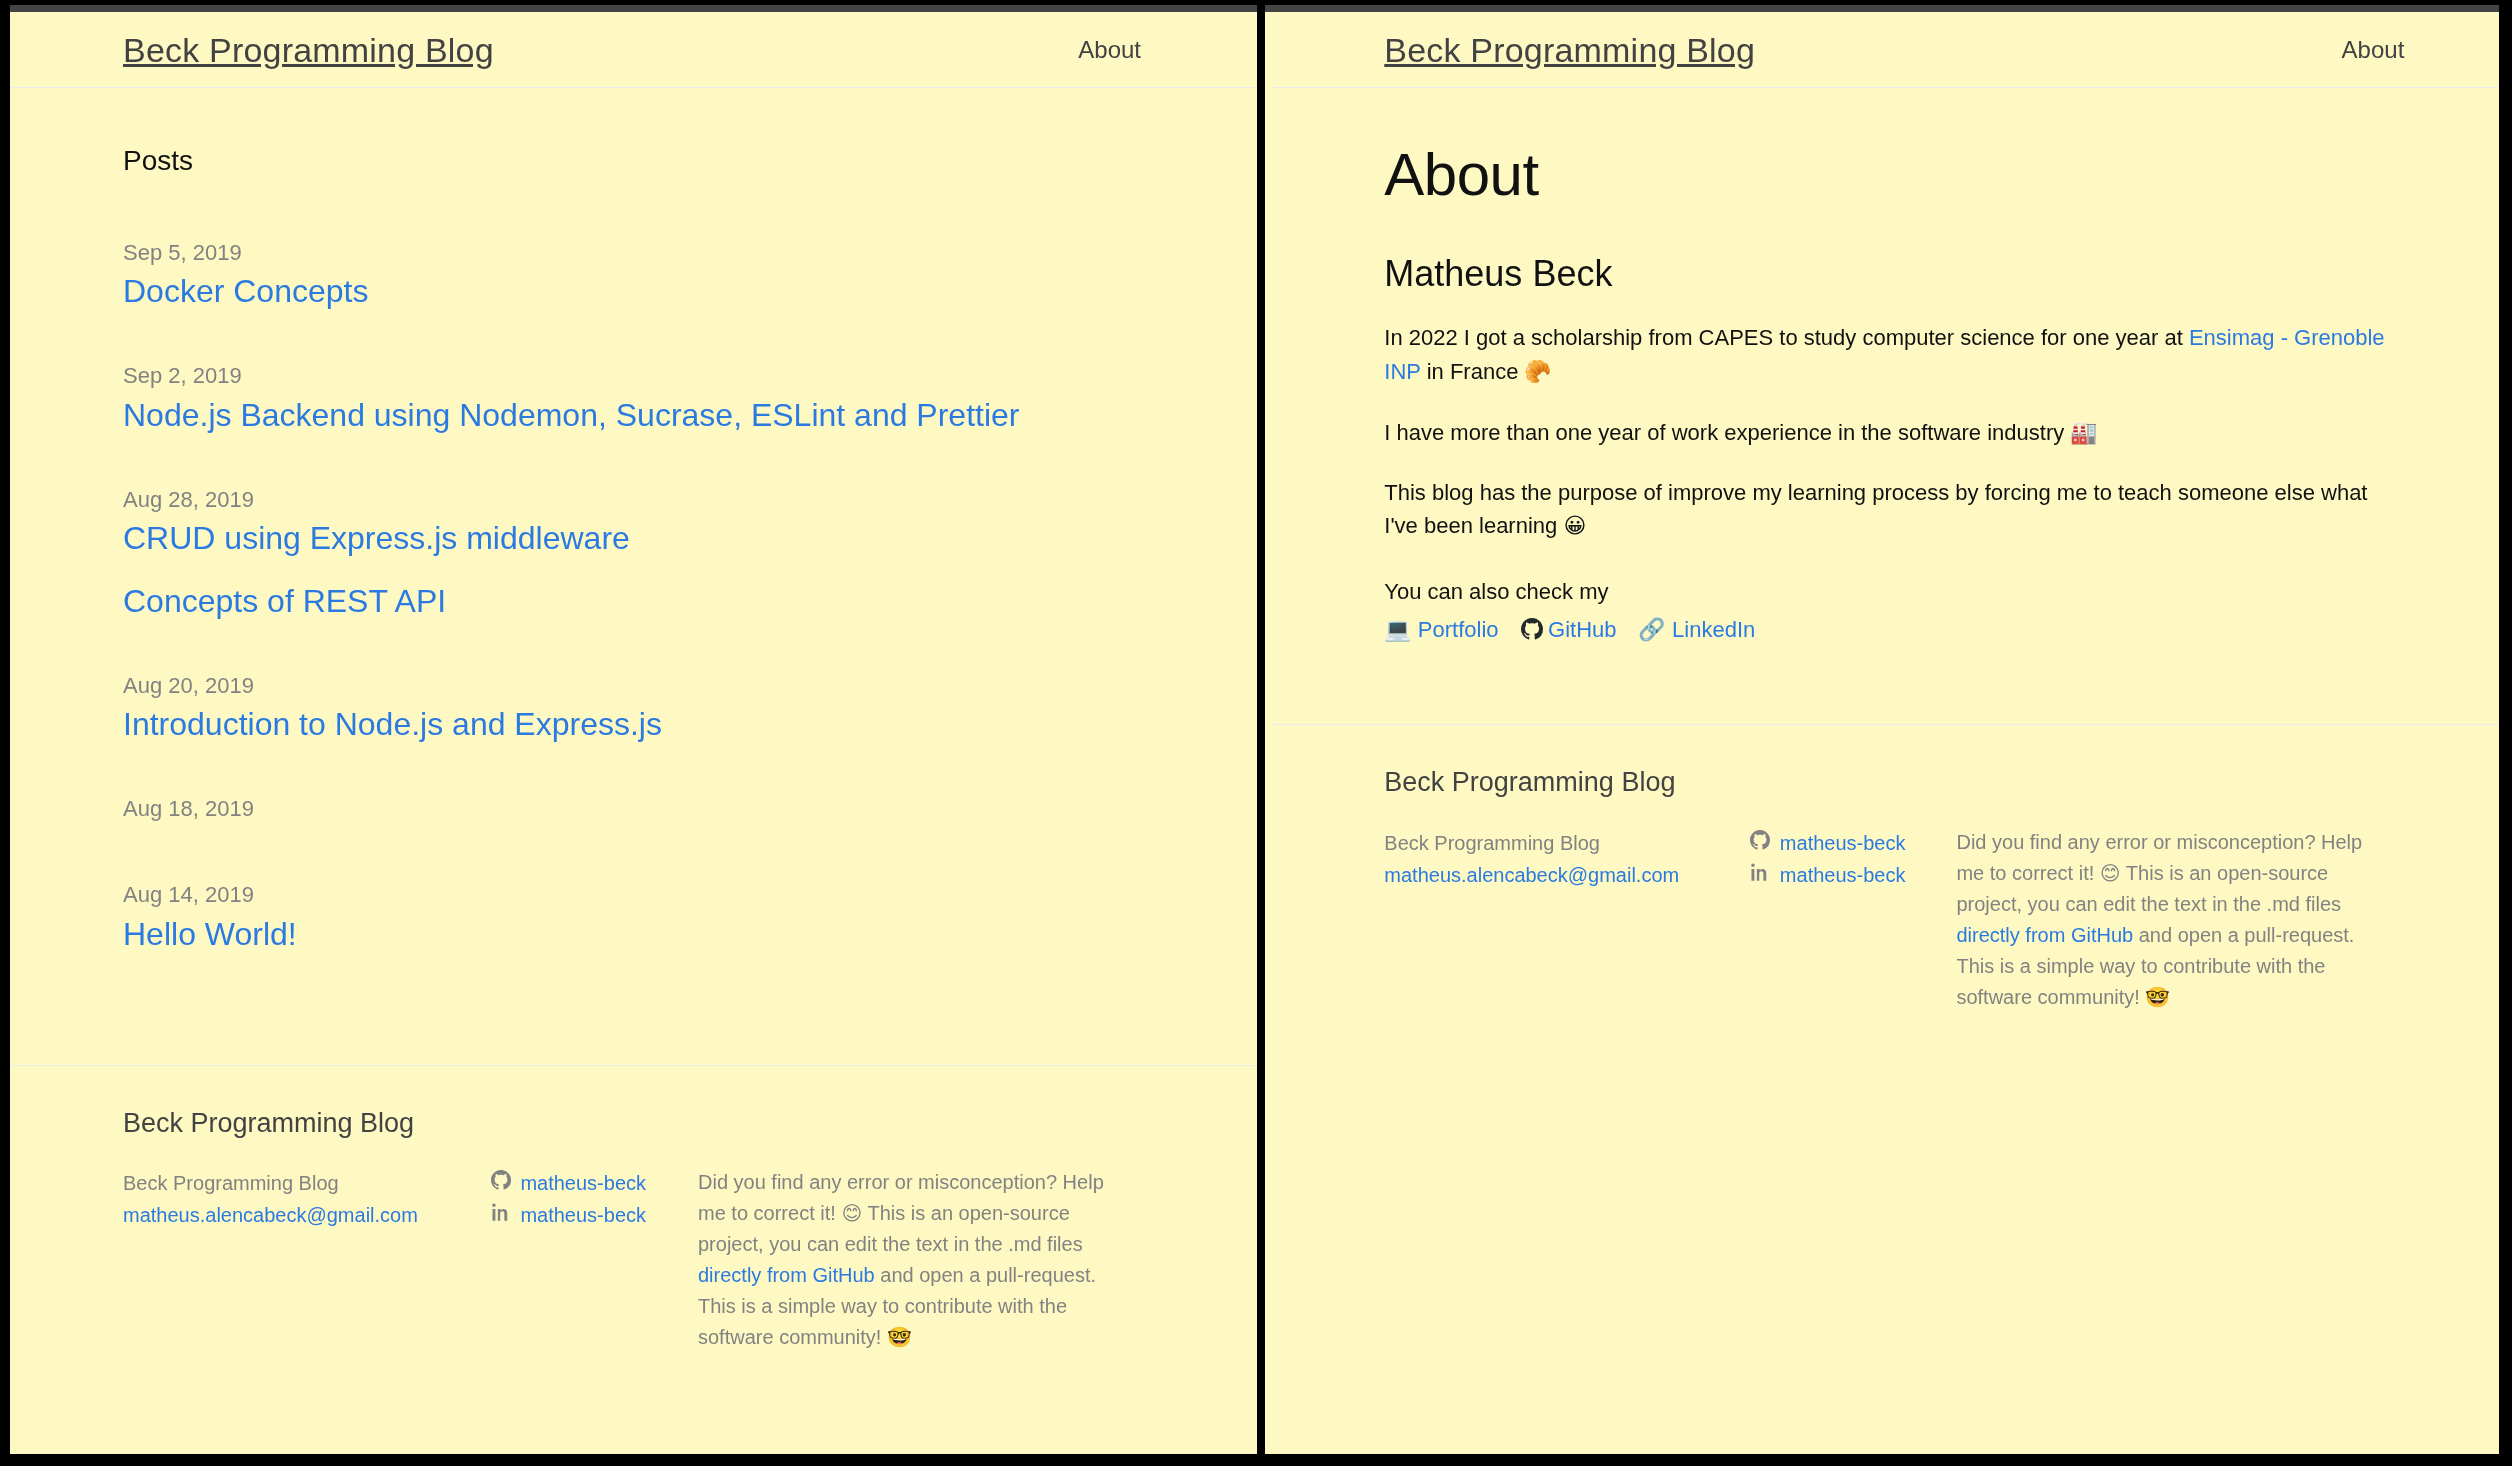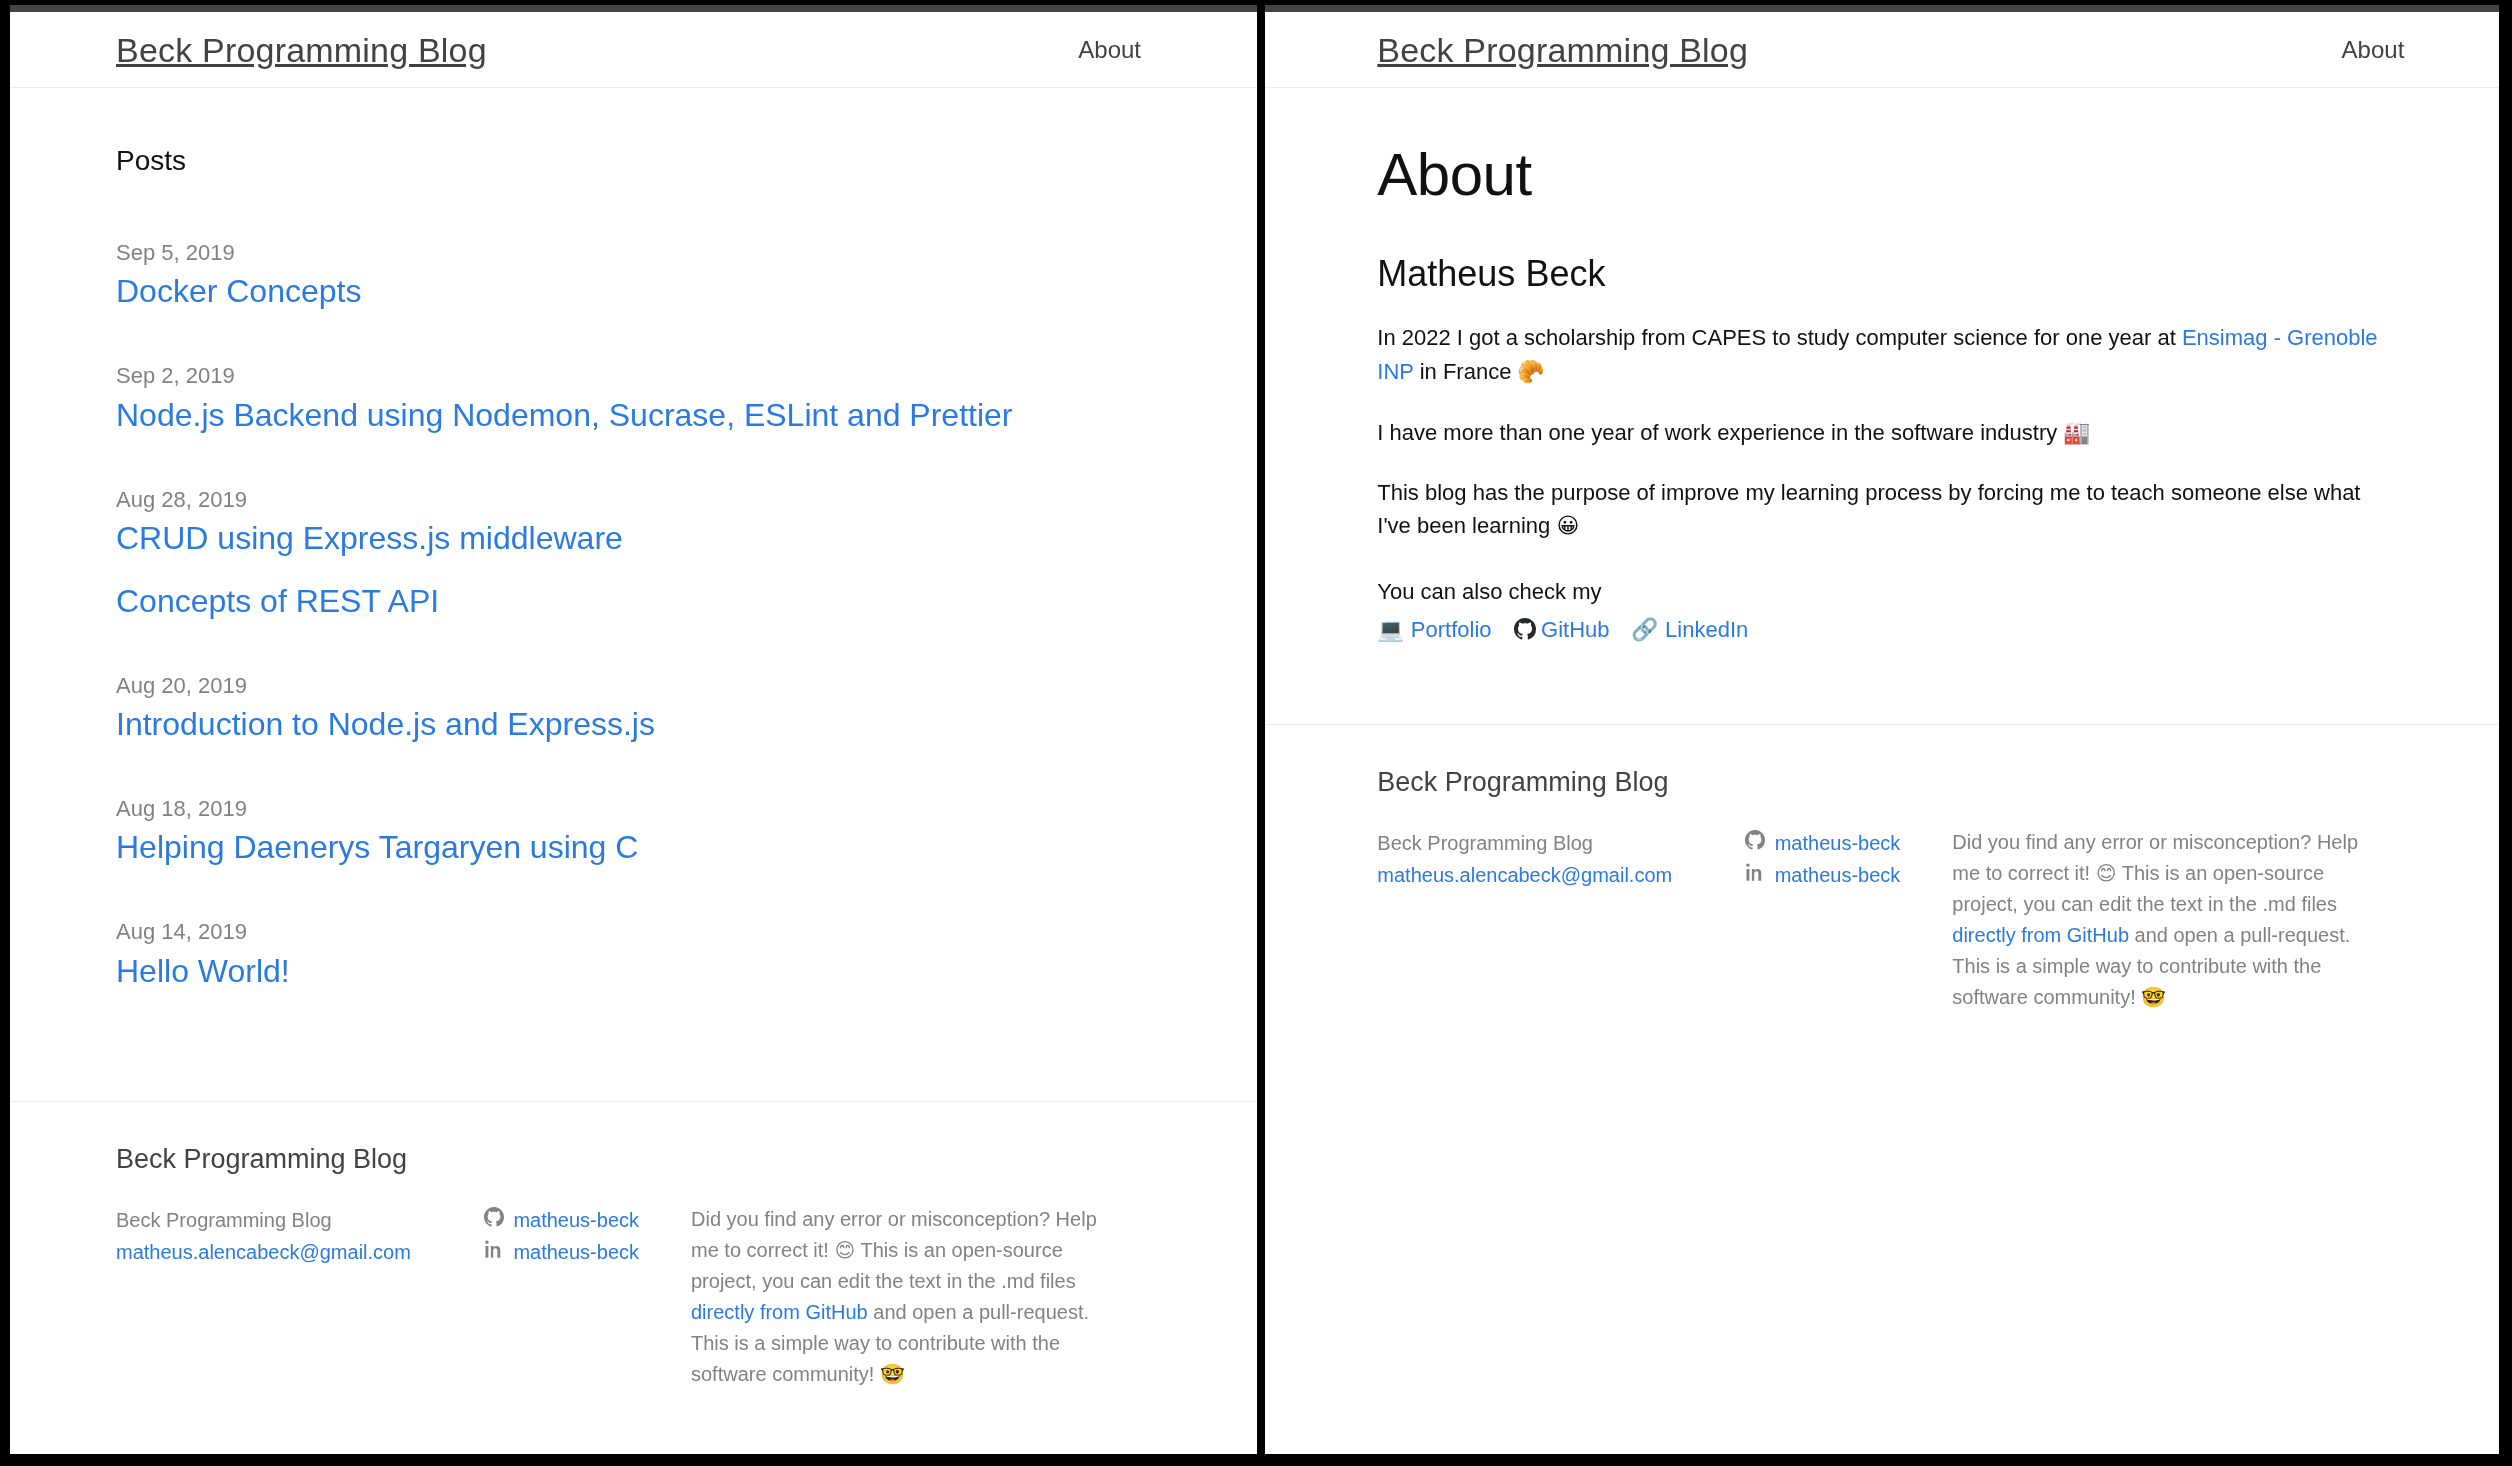--- a/index.html
+++ b/index.html
@@ -16,23 +16,24 @@
     width: 2512px;
     height: 1466px;
     background: #000;
     display: flex;
     overflow: hidden;
   }
 
   
   .panel {
     position: relative;
-    background: #ffffff;
+    background: #fef9c3;
     height: 1466px;
     overflow: hidden;
+    padding-left: 7px;
   }
   .panel-left  { width: 1257px; }
   .panel-gap   { width:    8.3px; background: #000; flex: 0 0 8.3px; }
   .panel-right { width: 1234px; }
 
   .panel::before {
     content: "";
     position: absolute;
     left: 0; right: 0; top: 0;
     height: 12px;
@@ -207,21 +208,20 @@
       </div>
       <div class="post-item">
         <a class="post-link" href="#">Concepts of REST API</a>
       </div>
       <div class="post-item">
         <div class="post-date">Aug 20, 2019</div>
         <a class="post-link" href="#">Introduction to Node.js and Express.js</a>
       </div>
       <div class="post-item">
         <div class="post-date">Aug 18, 2019</div>
-        <a class="post-link" href="#">Helping Daenerys Targaryen using C</a>
       </div>
       <div class="post-item">
         <div class="post-date">Aug 14, 2019</div>
         <a class="post-link" href="#">Hello World!</a>
       </div>
     </div>
 
     <div class="site-footer">
       <div class="footer-inner-left">
         <div class="footer-title">Beck Programming Blog</div>

